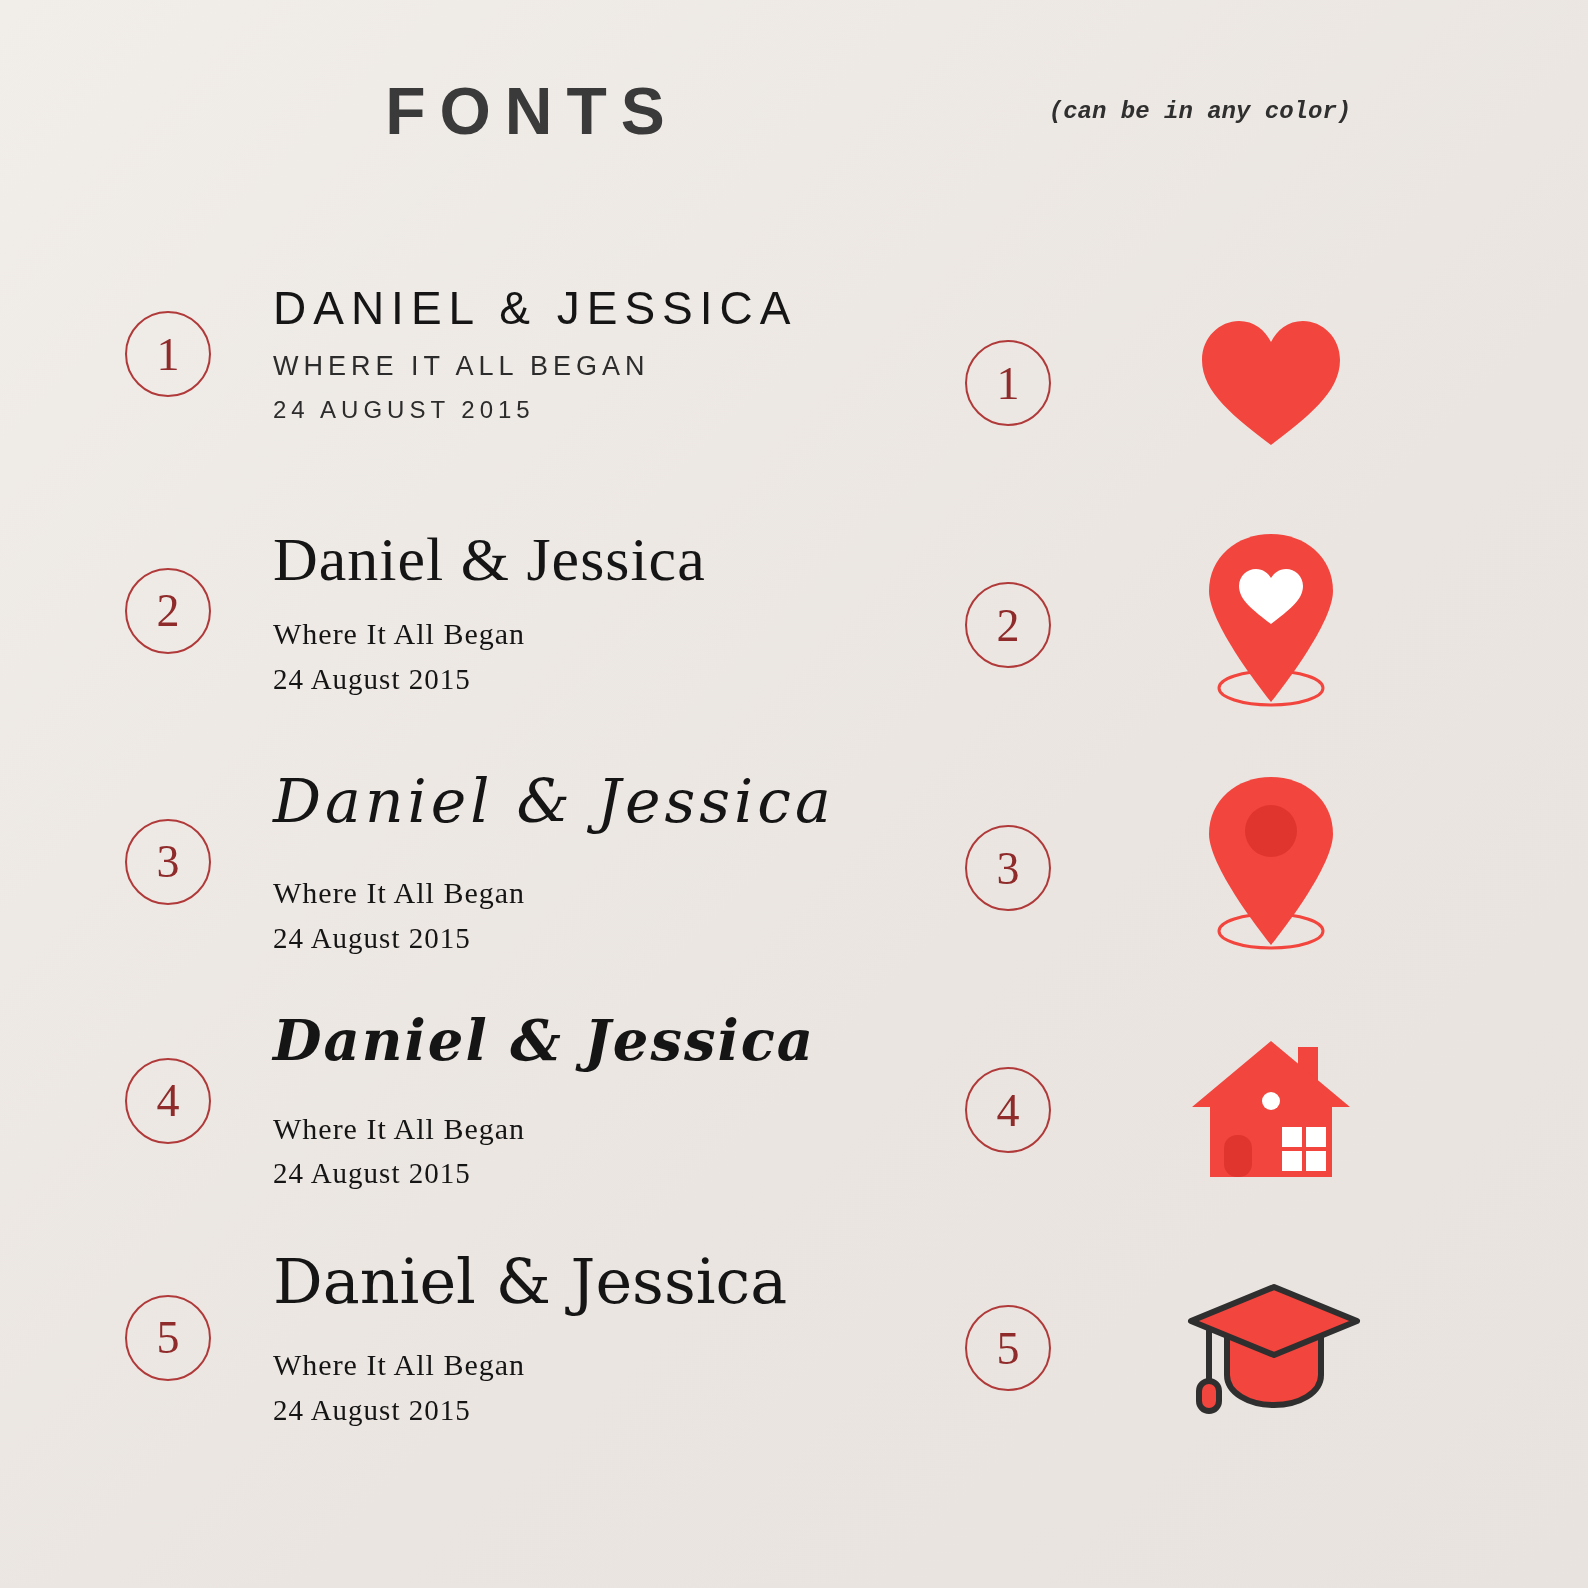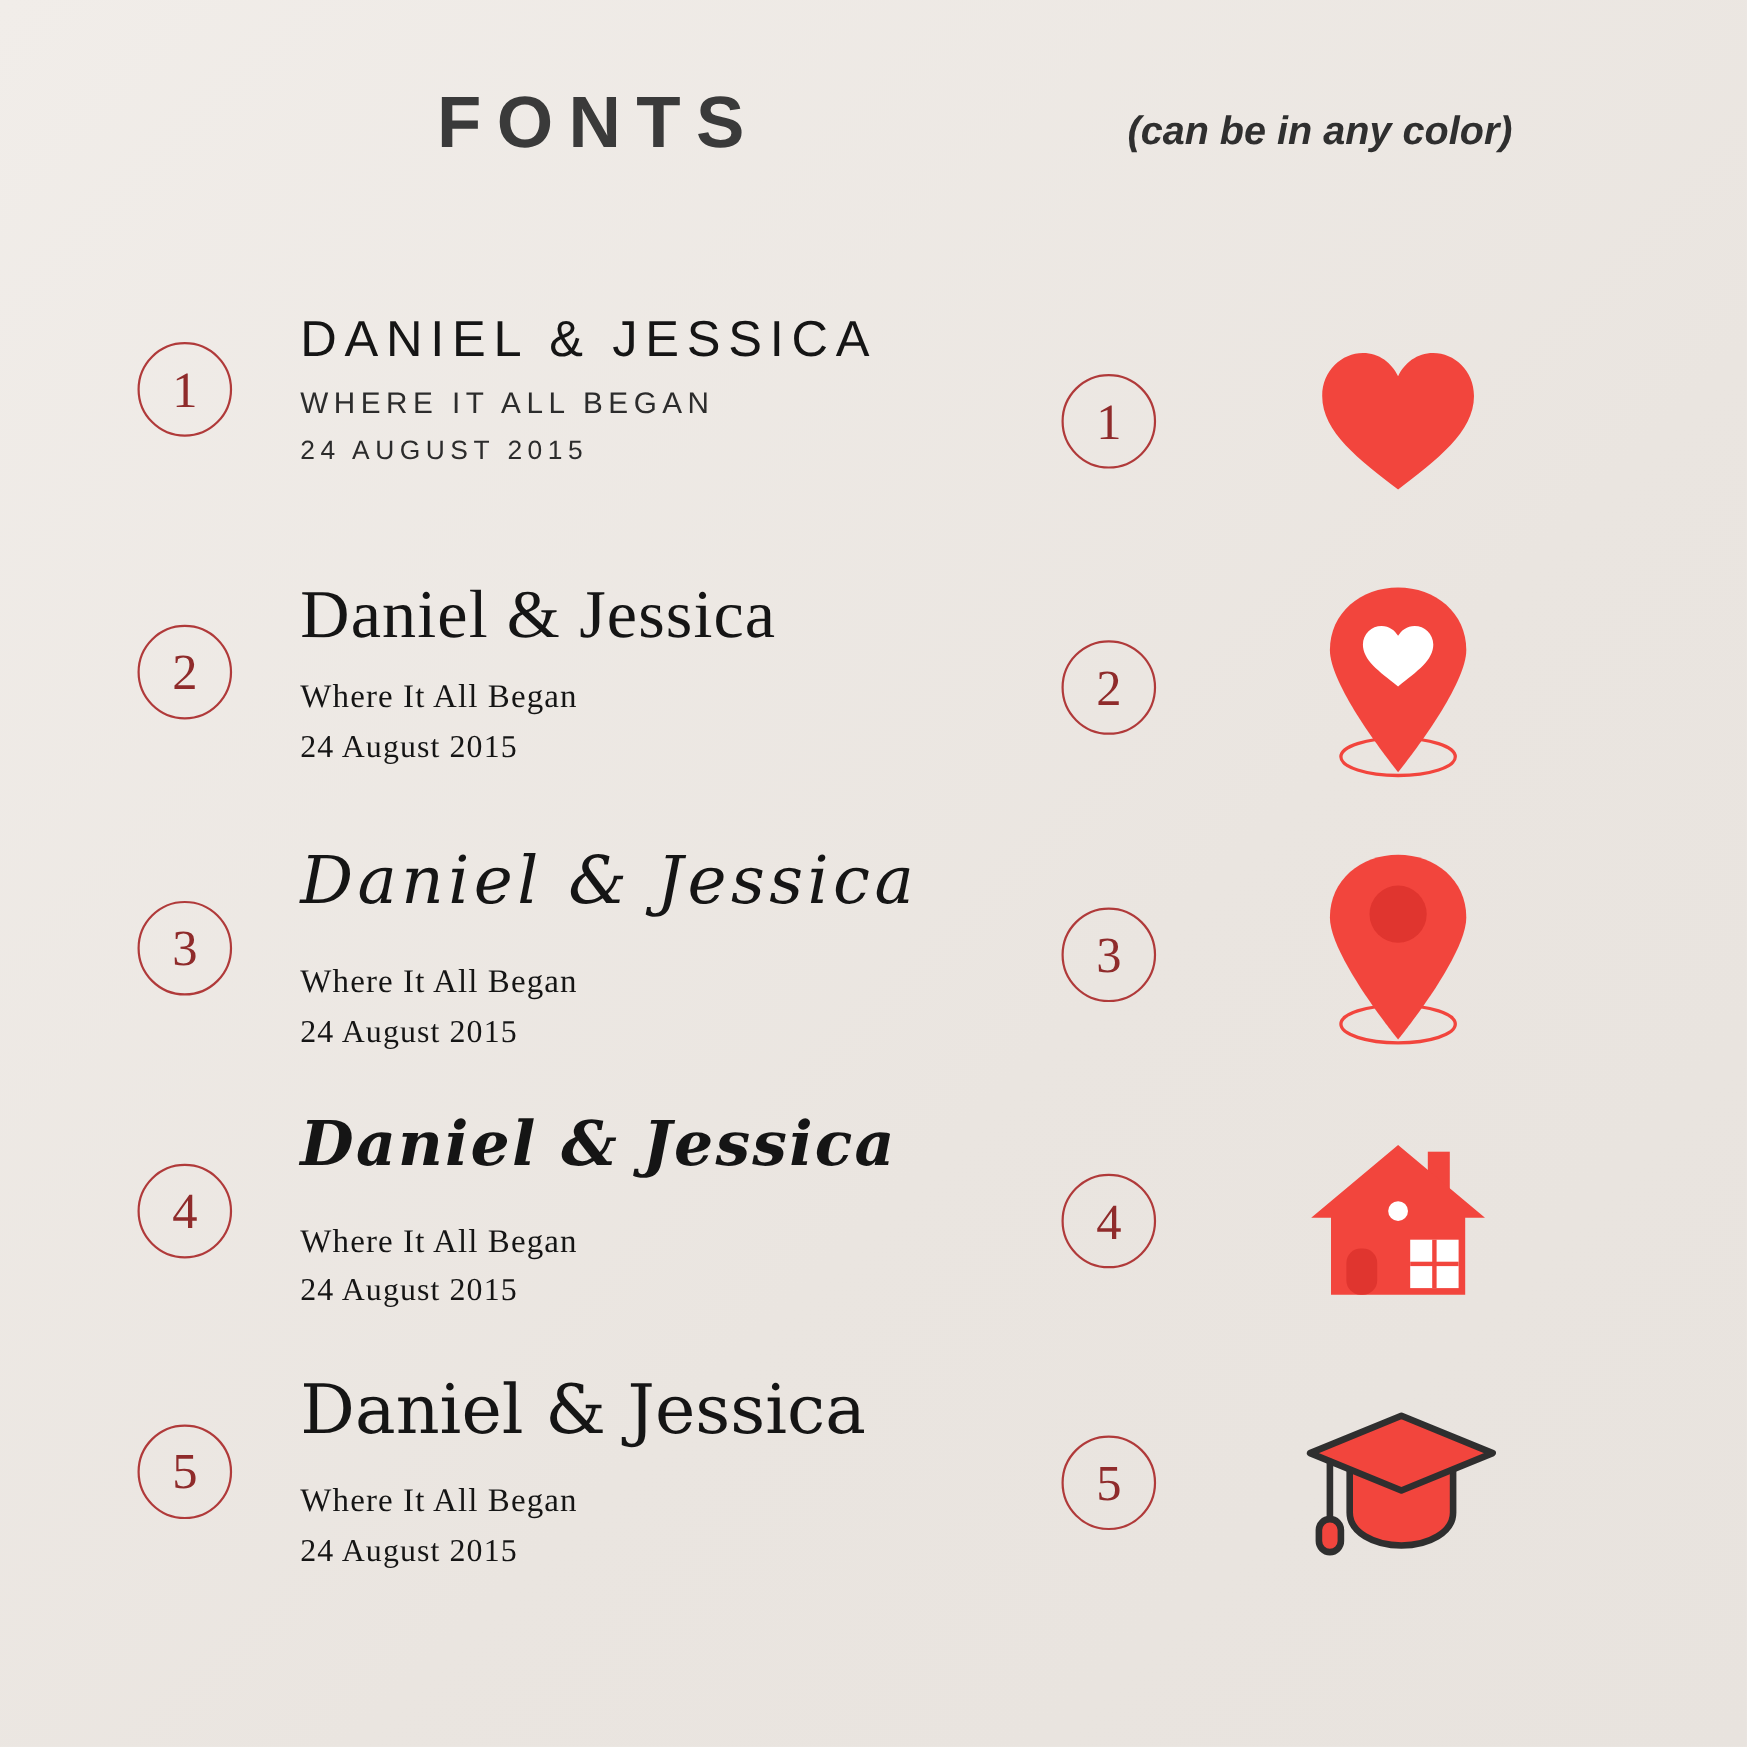--- a/index.html
+++ b/index.html
@@ -27,29 +27,29 @@
   }
   .col-head .title {
     font-family: "Liberation Sans", sans-serif;
     font-weight: bold;
     font-size: 66px;
     letter-spacing: 14px;
     color: #3a3a3a;
     line-height: 1;
   }
   .col-head .subtitle {
-    font-family: Liberation Sans, sans-serif;
+    font-family: Liberation Mono, monospace;
     font-style: italic;
     font-weight: bold;
-    font-size: 36px;
+    font-size: 24px;
     color: #2f2f2f;
     margin-top: 20px;
     letter-spacing: 0px;
   }
-  #fonts-head { left: 184px; top: 78px; width: 720px; }
+  #fonts-head { left: 172px; top: 78px; width: 720px; }
   #pins-head  { left: 880px; top: 78px; width: 640px; }
 
   
   .row {
     position: absolute;
     display: flex;
     align-items: center;
   }
   .badge {
     width: 86px;

